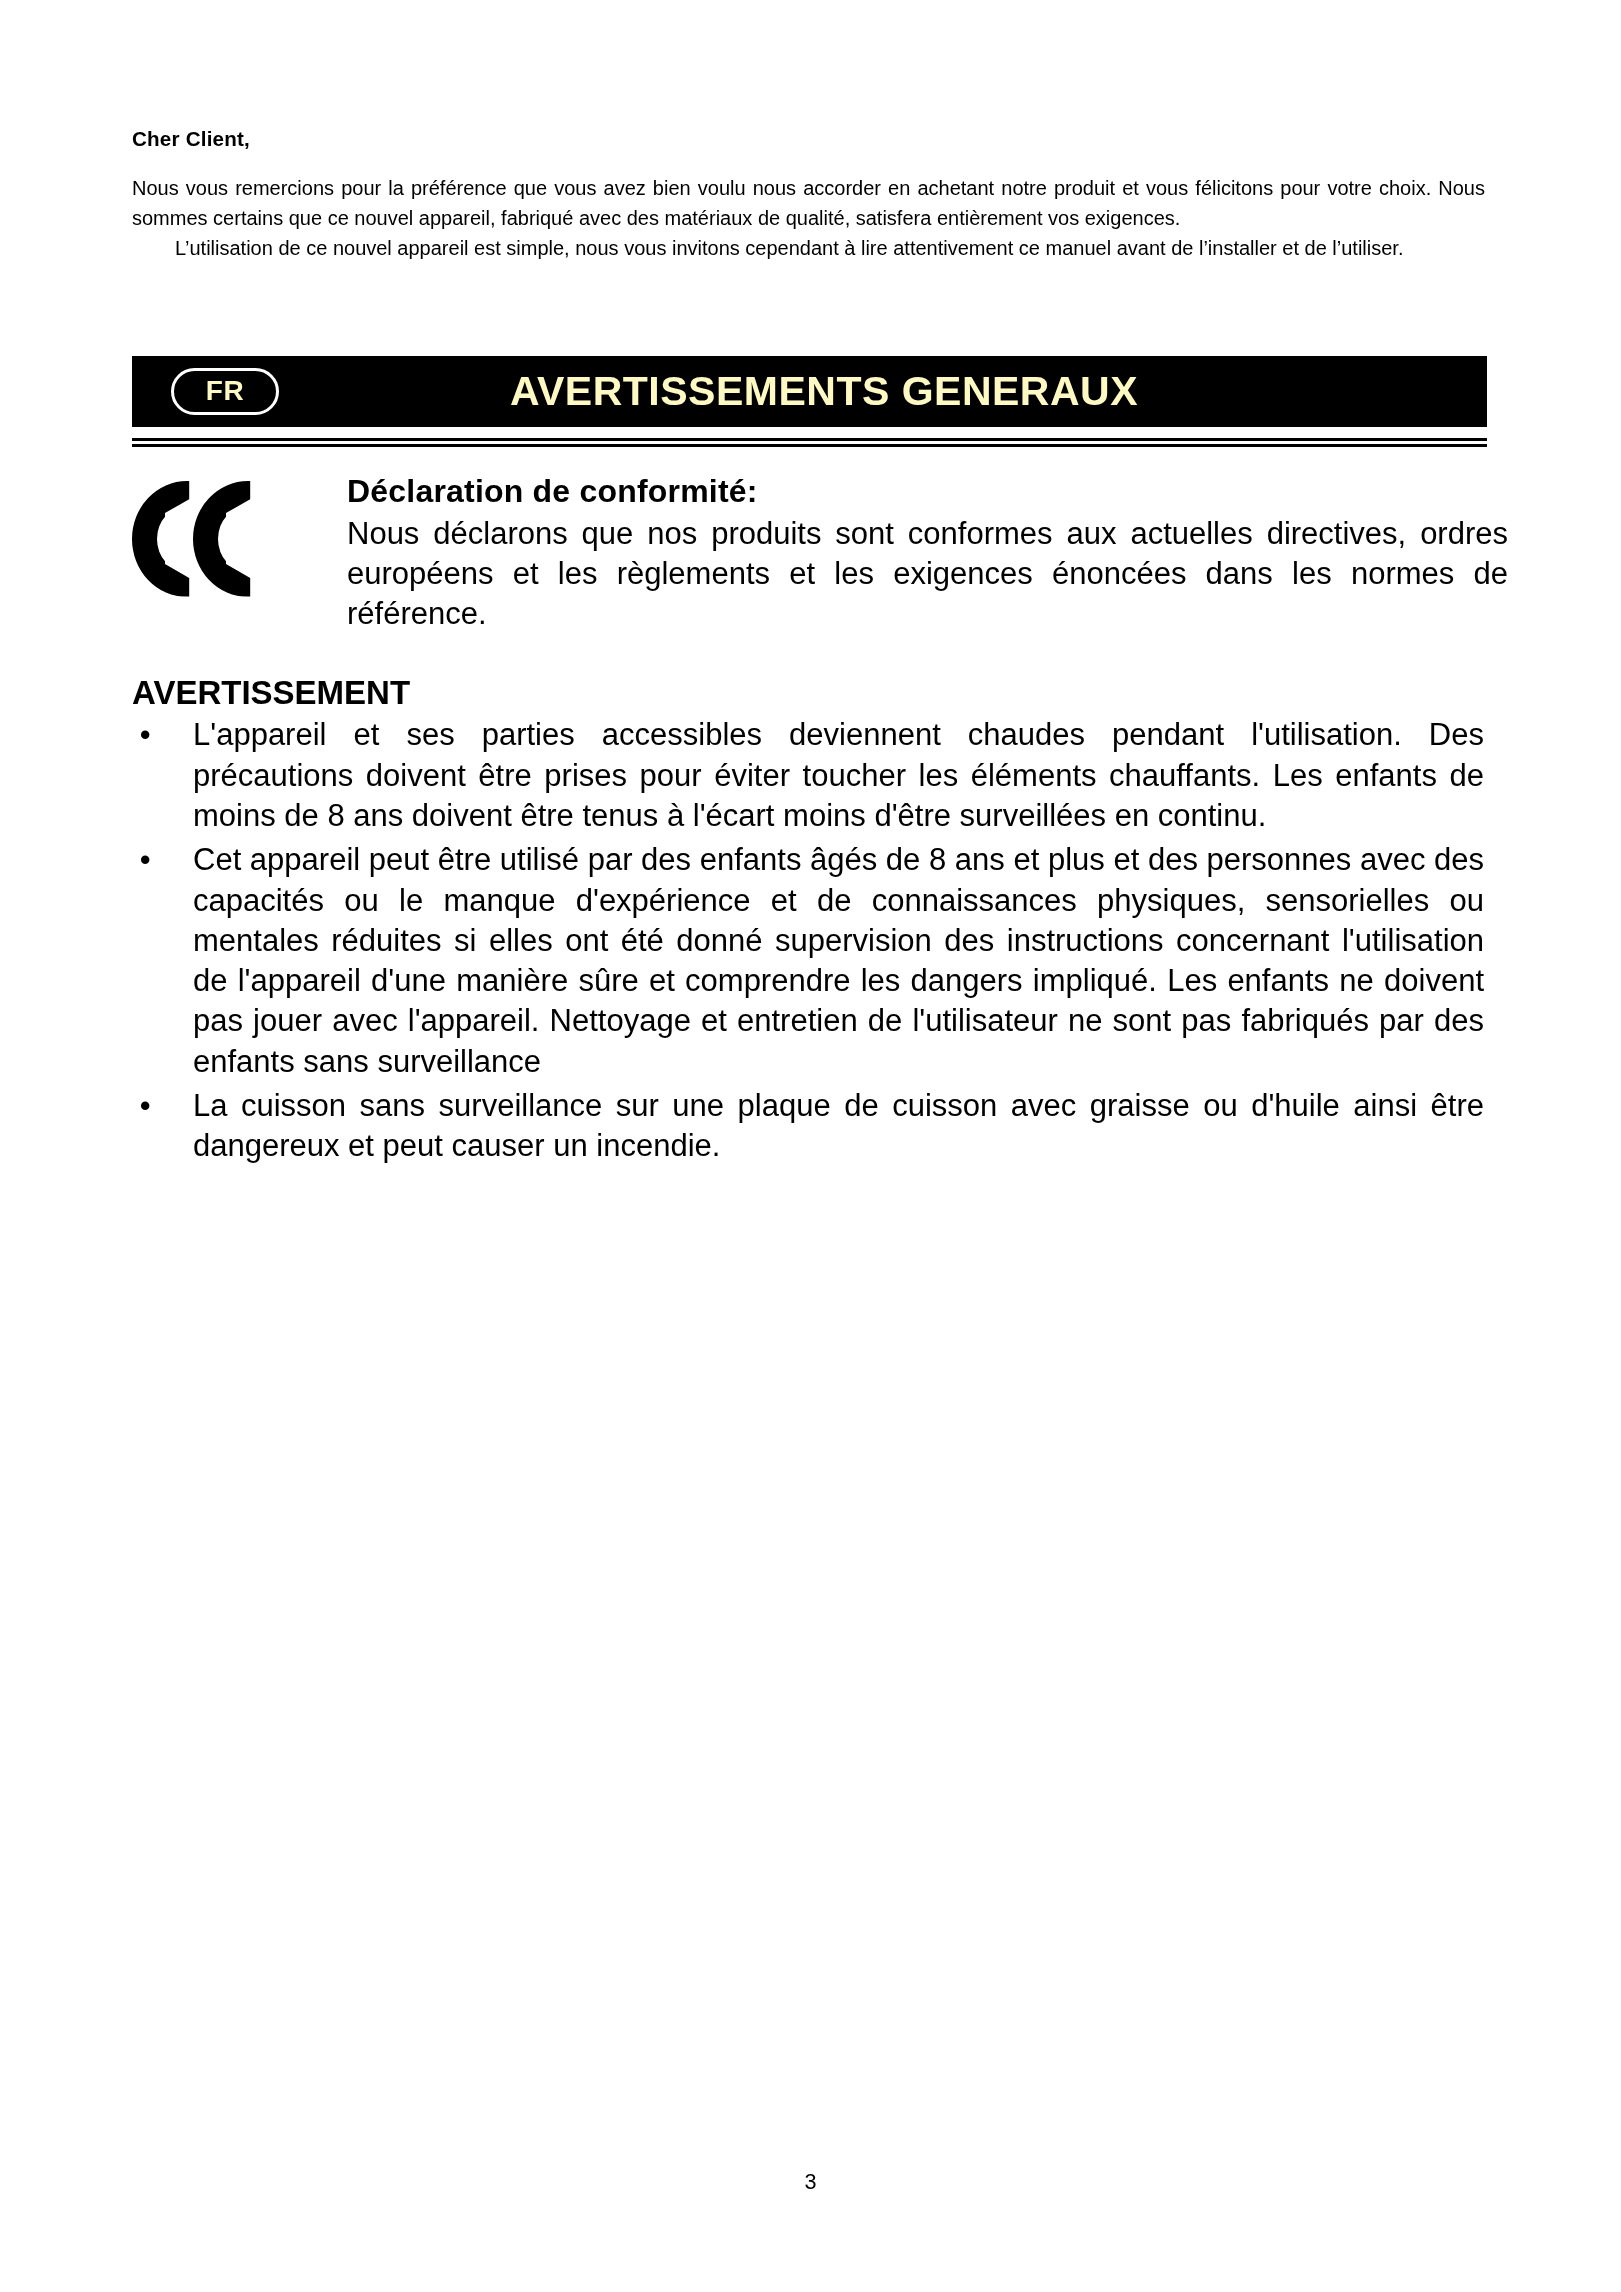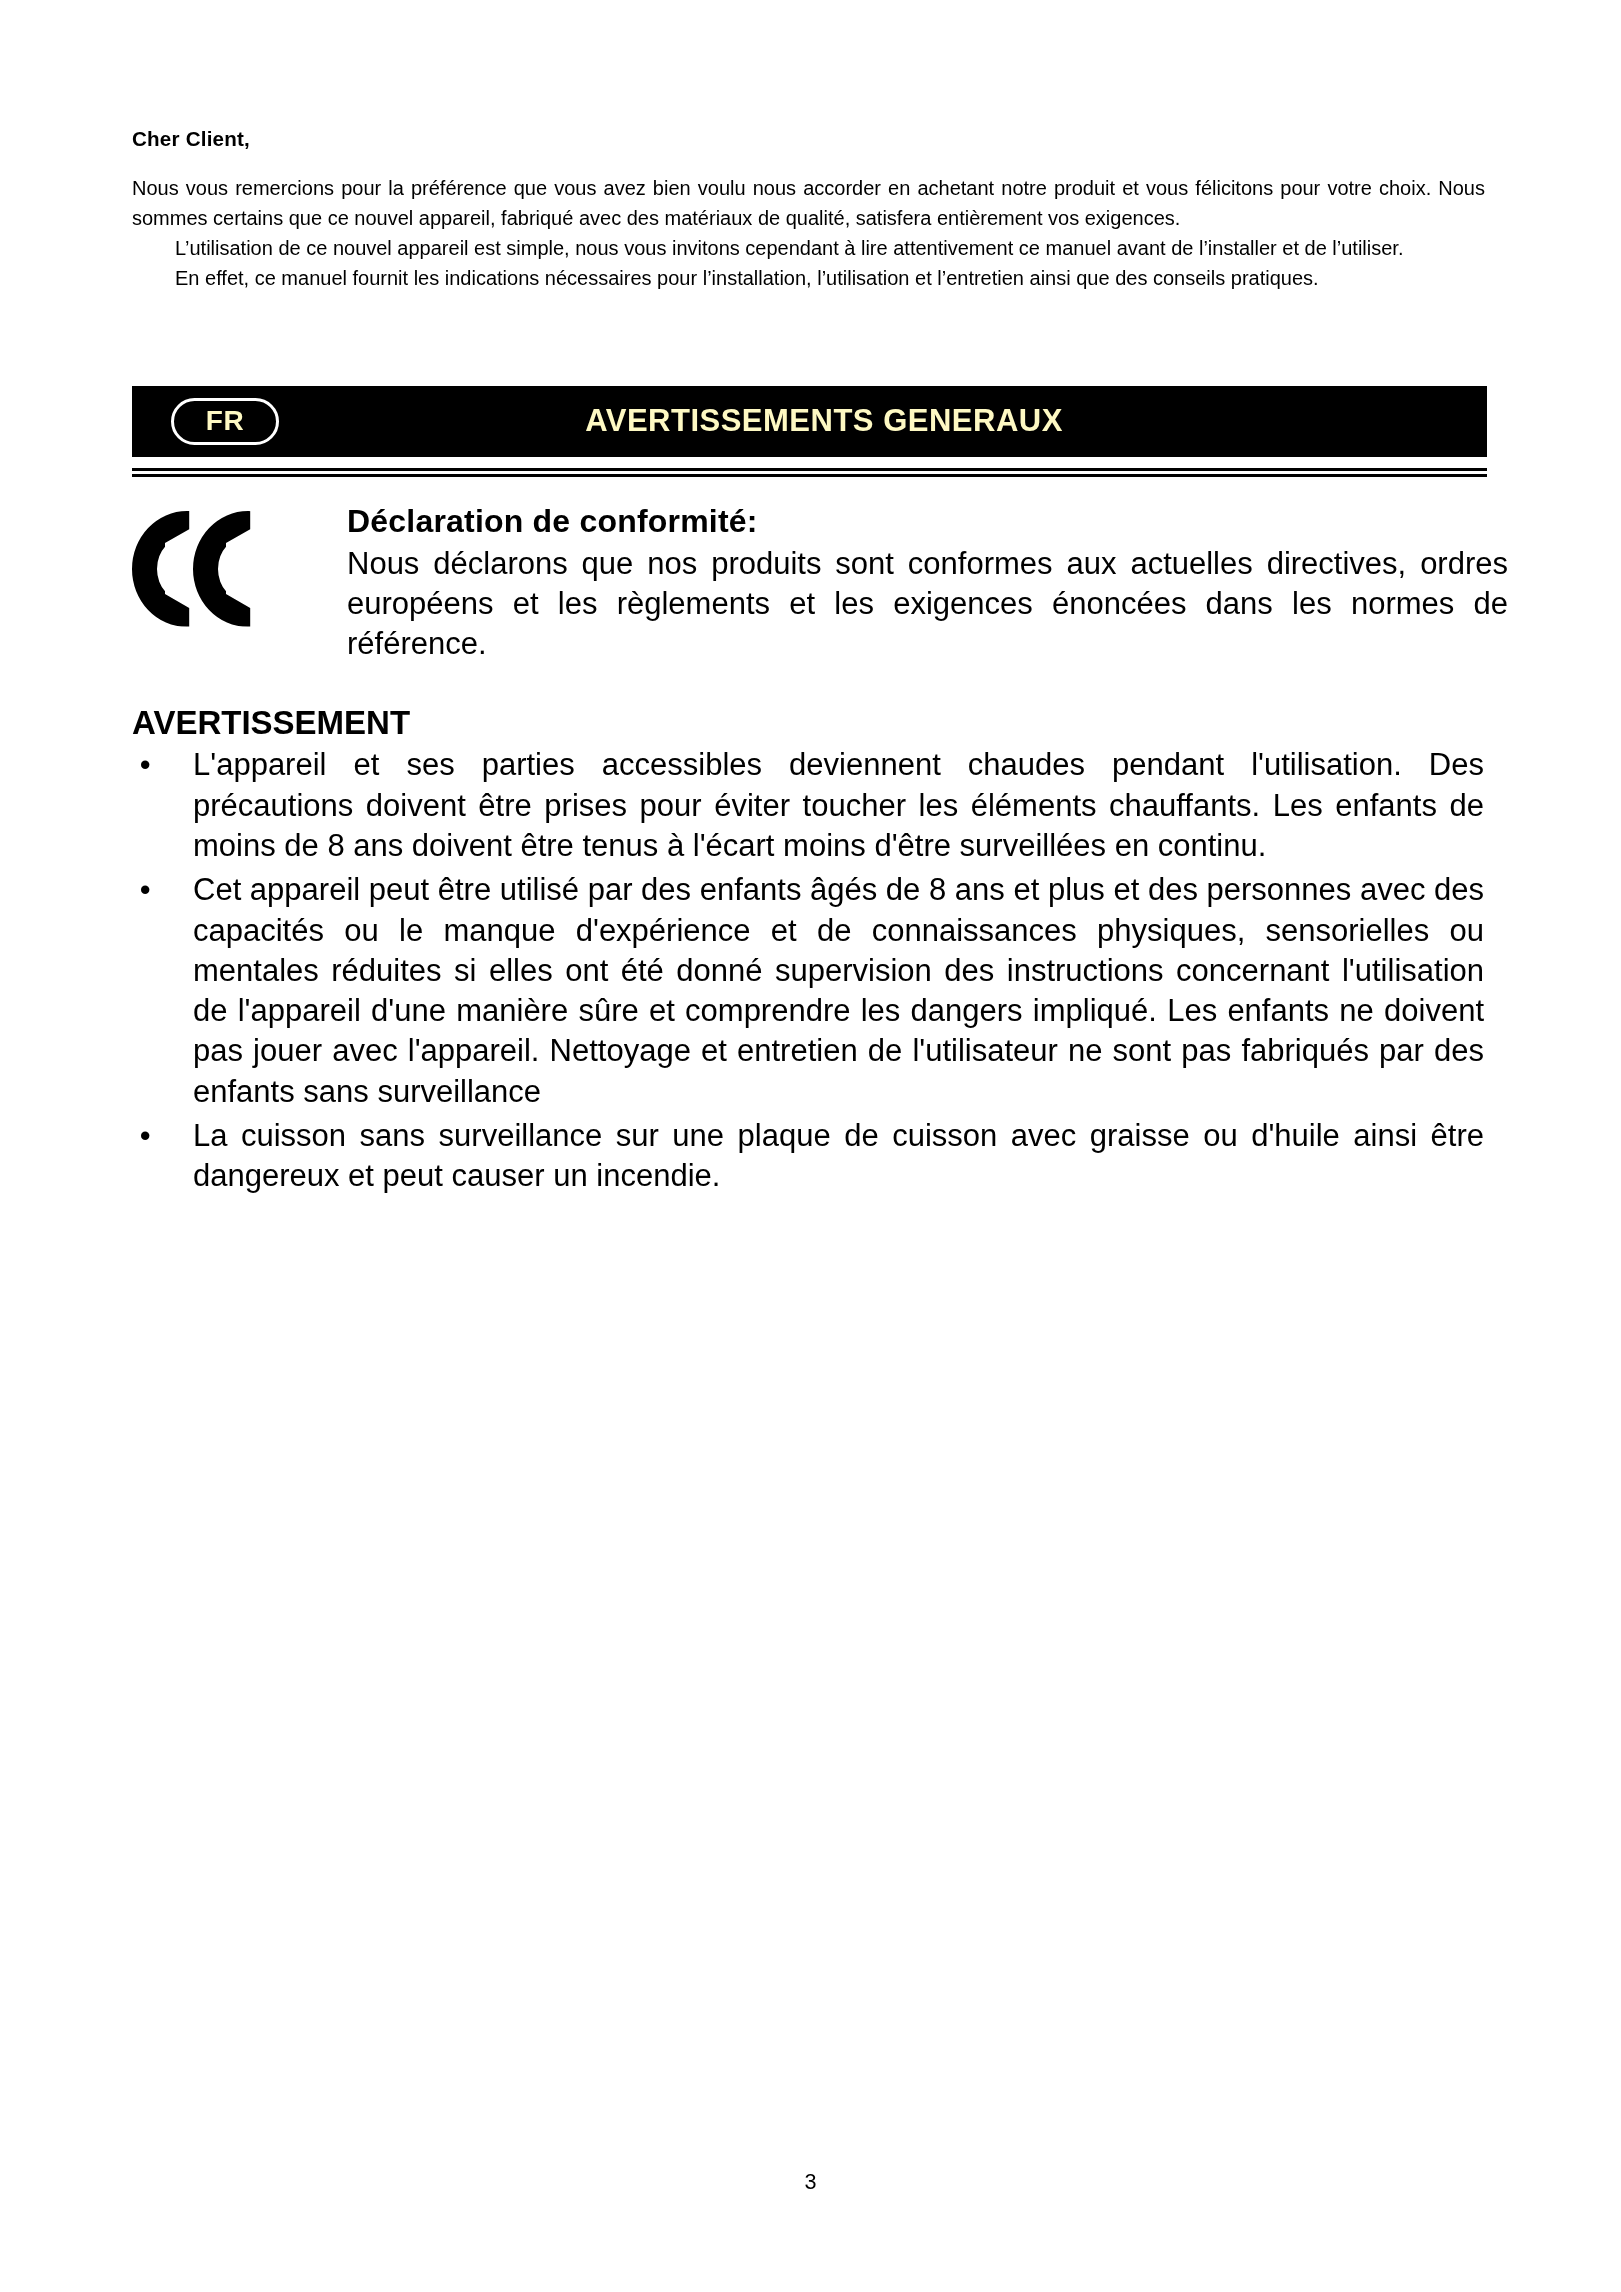--- a/index.html
+++ b/index.html
@@ -67,21 +67,21 @@
     align-items: center;
     justify-content: center;
     font-size: 28px;
     font-weight: bold;
     letter-spacing: 0.5px;
     box-sizing: border-box;
   }
   .banner-title {
     flex: 1;
     text-align: center;
-    font-size: 31px;
+    font-size: 41px;
     font-weight: bold;
     letter-spacing: 0.5px;
     padding-right: 118px;
   }
   .rule-double {
     margin-top: 11.8px;
     width: 1355px;
     border-top: 3.9px solid #000;
     border-bottom: 3.9px solid #000;
     height: 2.9px;
@@ -175,21 +175,20 @@
 </style>
 </head>
 <body>
 
 <div class="page">
 
   <div>
     <p class="intro-title">Cher Client,</p>
     <p class="intro-para">Nous vous remercions pour la préférence que vous avez bien voulu nous accorder en achetant notre produit et vous félicitons pour votre choix. Nous sommes certains que ce nouvel appareil, fabriqué avec des matériaux de qualité, satisfera entièrement vos exigences.</p>
     <p class="intro-para">L’utilisation de ce nouvel appareil est simple, nous vous invitons cependant à lire attentivement ce manuel avant de l’installer et de l’utiliser.</p>
-    <p class="intro-para">En effet, ce manuel fournit les indications nécessaires pour l’installation, l’utilisation et l’entretien ainsi que des conseils pratiques.</p>
   </div>
 
   <div class="banner-wrap">
     <div class="banner">
       <div class="fr-badge">FR</div>
       <div class="banner-title">AVERTISSEMENTS GENERAUX</div>
     </div>
     <div class="rule-double"></div>
   </div>
 

